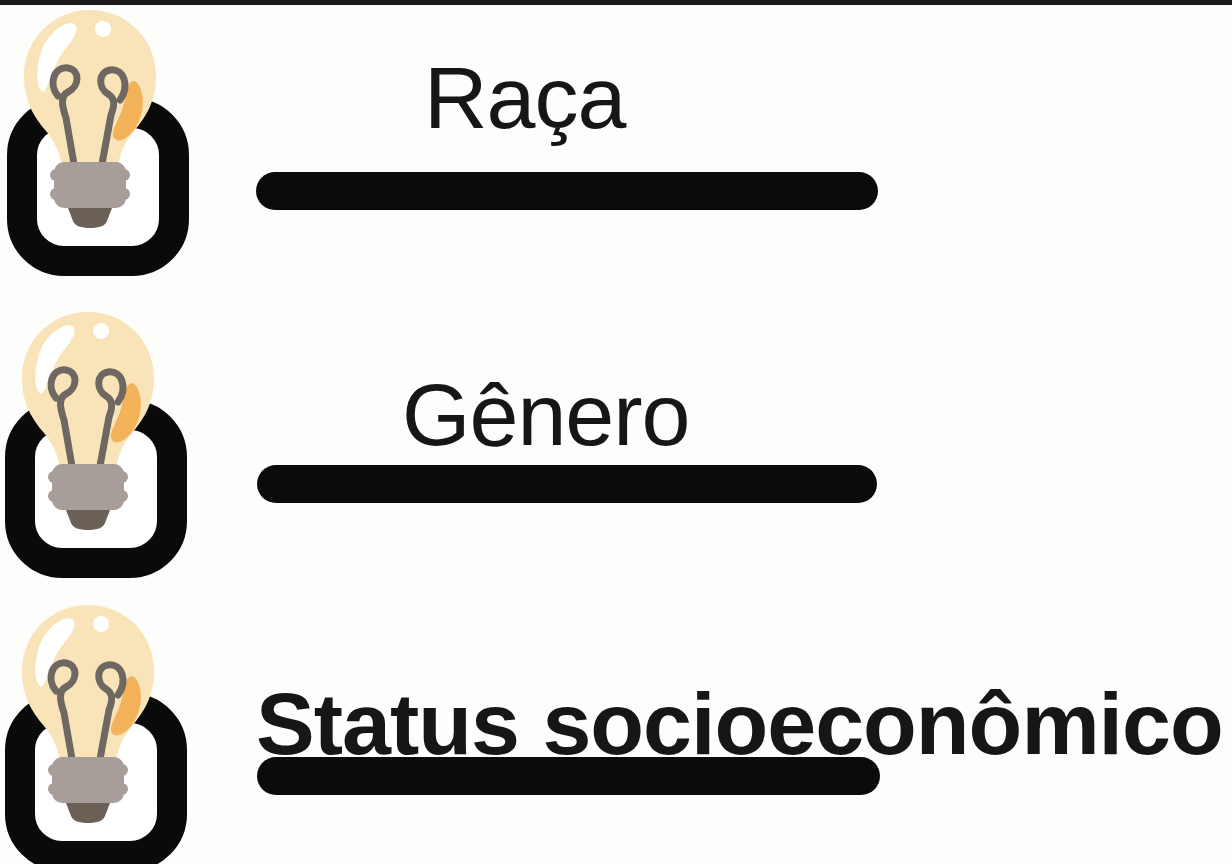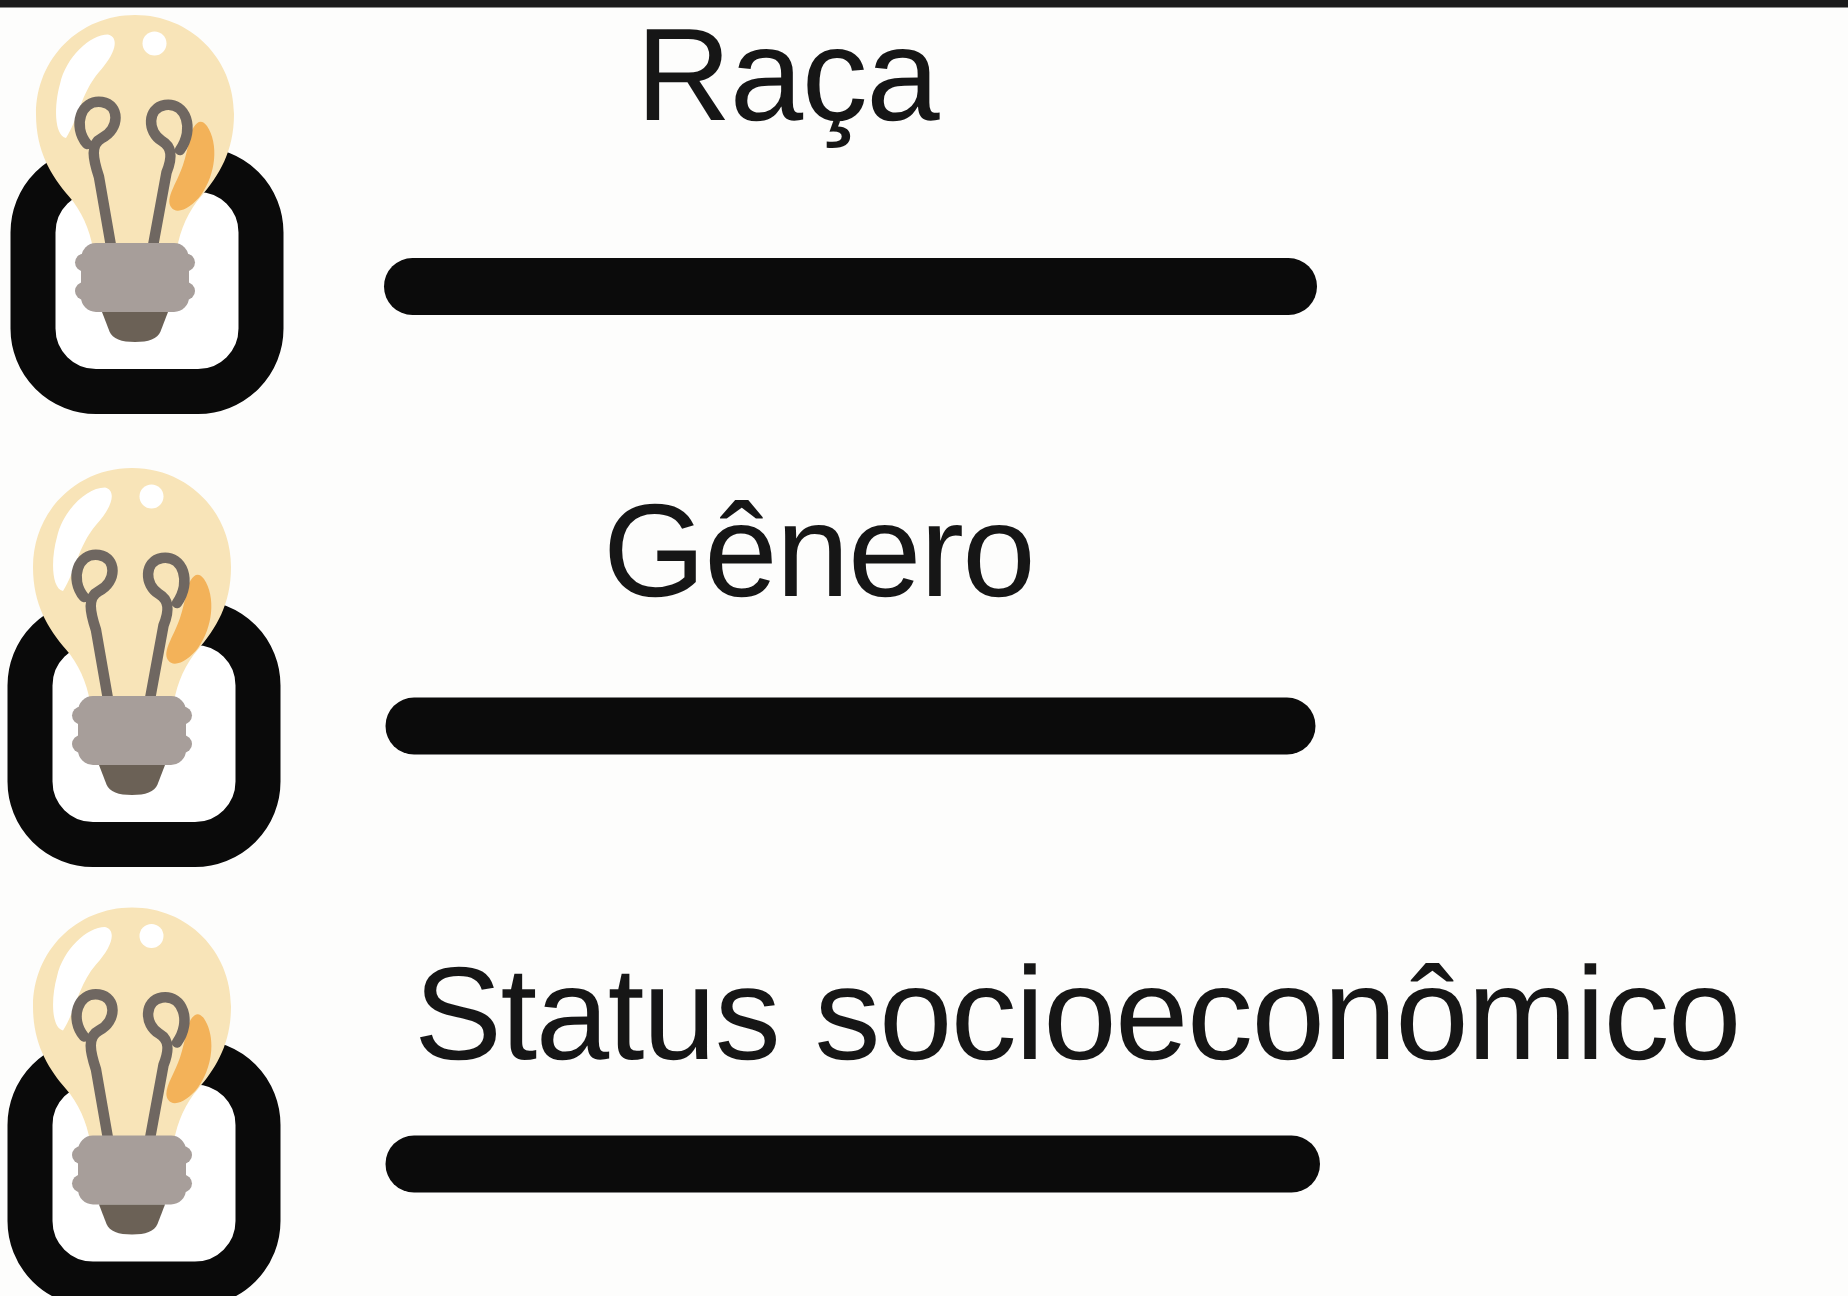--- a/index.html
+++ b/index.html
@@ -29,38 +29,39 @@
     height: 272px;
   }
   .label {
     position: absolute;
     font-size: 88px;
     line-height: 1;
     letter-spacing: -1px;
     font-weight: 400;
     color: #161616;
     white-space: nowrap;
+    margin-top: 48px;
   }
   .underline {
     position: absolute;
     height: 38px;
     border-radius: 19px;
     background: #0b0b0b;
   }
   
   .row1 .icon      { left: 2px;   top: 6px; }
   .row1 .label     { left: 424px; top: 6px; }
   .row1 .underline { left: 256px; top: 172px; width: 622px; }
   
   .row2 .icon      { left: 0px;   top: 308px; }
   .row2 .label     { left: 402px; top: 323px; text-align: right; }
   .row2 .underline { left: 257px; top: 465px; width: 620px; }
   
   .row3 .icon      { left: 0px;   top: 601px; }
-  .row3 .label     { left: 276px; top: 632px; }
+  .row3 .label     { left: 256px; top: 632px; font-weight: bold; }
   .row3 .underline { left: 257px; top: 757px; width: 623px; }
 </style>
 </head>
 <body>
 
 <div class="canvas">
 
   <div class="top-strip"></div>
 
   <div class="row row1">

